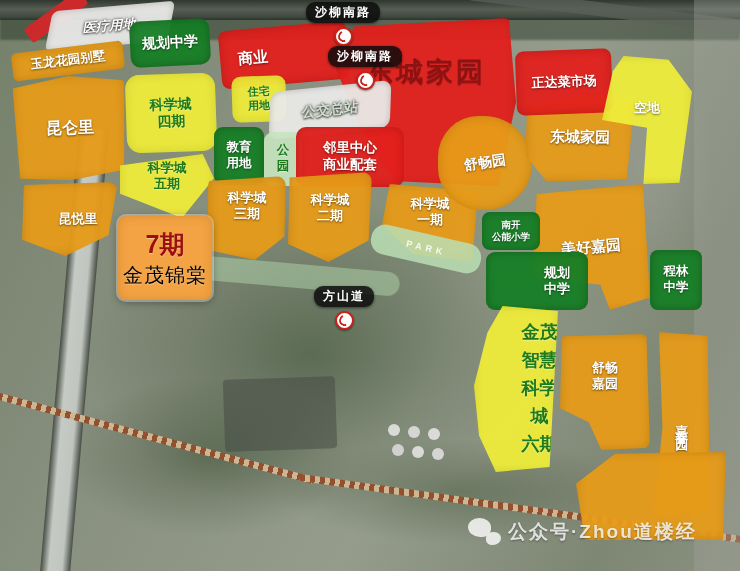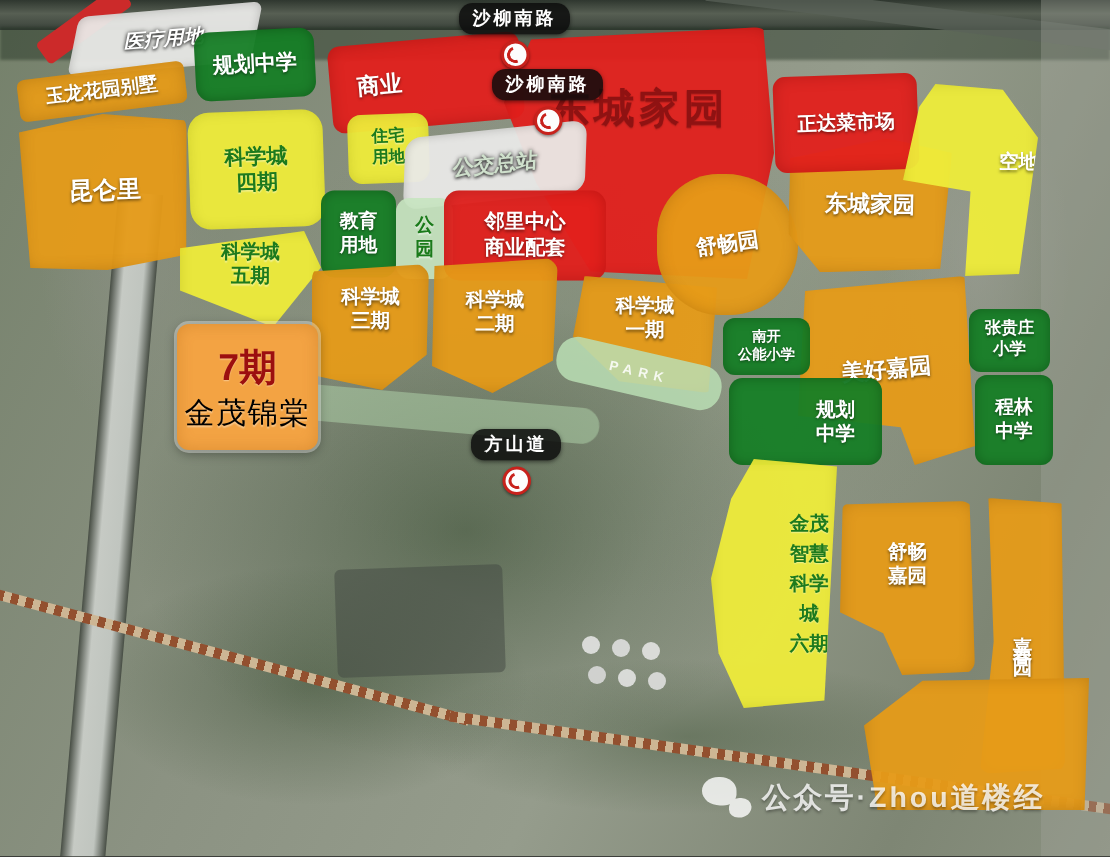--- a/index.html
+++ b/index.html
@@ -107,20 +107,23 @@
   </div>
 
   <div class="zone orange" style="left:12px;top:47px;width:112px;height:28px;border-radius:5px;transform:rotate(-7deg);">
     <span class="zlabel" style="font-size:12.5px;">玉龙花园别墅</span>
   </div>
 
   <div class="zone orange" style="left:14px;top:76px;width:112px;height:104px;border-radius:12px;transform:rotate(-2deg);clip-path:polygon(0% 10%,50% 0%,100% 6%,97% 92%,50% 100%,4% 97%);">
     <span class="zlabel" style="font-size:16px;">昆仑里</span>
   </div>
 
+  <div class="zone orange" style="left:22px;top:182px;width:96px;height:74px;border-radius:10px;clip-path:polygon(2% 4%,100% 0%,90% 72%,45% 100%,0% 78%);padding-left:16px;box-sizing:border-box;">
+    <span class="zlabel" style="font-size:13px;">昆悦里</span>
+  </div>
 
   <div class="zone yellow" style="left:126px;top:74px;width:90px;height:78px;border-radius:14px;transform:rotate(-2deg);">
     <span class="zlabel" style="font-size:14px;">科学城
 四期</span>
   </div>
 
   <div class="zone yellow" style="left:120px;top:154px;width:94px;height:64px;border-radius:10px;clip-path:polygon(0% 18%,88% 0%,100% 38%,66% 100%,0% 62%);align-items:flex-start;padding-top:6px;box-sizing:border-box;">
     <span class="zlabel" style="font-size:13px;">科学城
 五期</span>
   </div>
@@ -173,55 +176,51 @@
   </div>
 
   <div class="zone orange" style="left:526px;top:92px;width:108px;height:90px;border-radius:12px;transform:rotate(1deg);clip-path:polygon(0% 16%,60% 0%,100% 10%,94% 96%,20% 100%,0% 72%);">
     <span class="zlabel" style="font-size:15px;">东城家园</span>
   </div>
 
   <div class="zone red" style="left:516px;top:50px;width:96px;height:64px;border-radius:8px;transform:rotate(-2deg);">
     <span class="zlabel" style="font-size:13px;">正达菜市场</span>
   </div>
 
-  <div class="zone yellow" style="left:602px;top:56px;width:90px;height:128px;clip-path:polygon(24% 0%,74% 3%,100% 28%,86% 99%,46% 100%,50% 56%,0% 50%,12% 12%);align-items:flex-start;padding-top:44px;box-sizing:border-box;justify-content:flex-end;">
+  <div class="zone yellow" style="left:602px;top:56px;width:90px;height:128px;clip-path:polygon(24% 0%,74% 3%,100% 28%,86% 99%,46% 100%,50% 56%,0% 50%,12% 12%);align-items:flex-start;padding-top:44px;box-sizing:border-box;">
     <span class="zlabel" style="font-size:13px;color:#fff;text-shadow:0 1px 2px rgba(0,0,0,.5);">空地</span>
   </div>
 
   <div class="zone orange" style="left:532px;top:184px;width:118px;height:126px;border-radius:12px;clip-path:polygon(4% 8%,94% 0%,100% 90%,66% 100%,58% 80%,0% 74%);">
     <span class="zlabel" style="font-size:15px;transform:rotate(-5deg);">美好嘉园</span>
   </div>
 
   <div class="zone green" style="left:482px;top:212px;width:58px;height:38px;border-radius:8px;">
     <span class="zlabel" style="font-size:9.5px;">南开
 公能小学</span>
   </div>
 
   <div class="zone green" style="left:486px;top:252px;width:62px;height:58px;border-radius:9px;padding-left:40px;">
     <span class="zlabel" style="font-size:13px;">规划
 中学</span>
   </div>
 
-  <div class="zone green" style="left:646px;top:206px;width:54px;height:42px;border-radius:8px;">
-    <span class="zlabel" style="font-size:11px;">张贵庄
-小学</span>
-  </div>
 
   <div class="zone green" style="left:650px;top:250px;width:52px;height:60px;border-radius:8px;">
     <span class="zlabel" style="font-size:12.5px;">程林
 中学</span>
   </div>
 
   <div class="zone jinmao" style="left:118px;top:216px;width:94px;height:84px;">
     <span class="phase">7期</span>
     <span class="jname">金茂锦棠</span>
   </div>
 
   <div class="zone yellow" style="left:474px;top:306px;width:84px;height:166px;clip-path:polygon(34% 0%,100% 3%,90% 97%,26% 100%,6% 78%,0% 48%,16% 16%);">
-    <span class="zlabel" style="font-size:13px;line-height:1.55;margin-left:47px;">金茂
+    <span class="zlabel" style="font-size:18px;line-height:1.55;margin-left:47px;">金茂
 智慧
 科学城
 六期</span>
   </div>
 
   <div class="zone orange" style="left:560px;top:334px;width:90px;height:116px;border-radius:10px;clip-path:polygon(2% 2%,96% 0%,100% 98%,46% 100%,32% 76%,0% 64%);align-items:flex-start;padding-top:26px;box-sizing:border-box;">
     <span class="zlabel" style="font-size:13px;">舒畅
 嘉园</span>
   </div>
 

